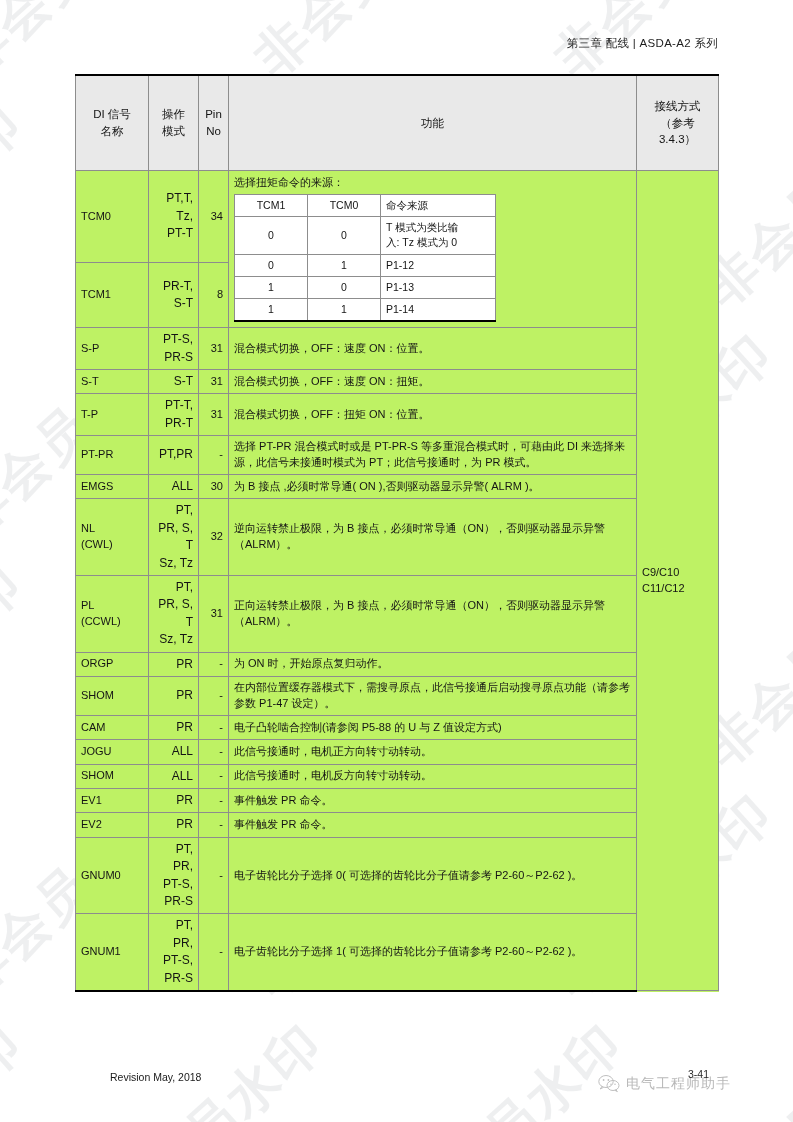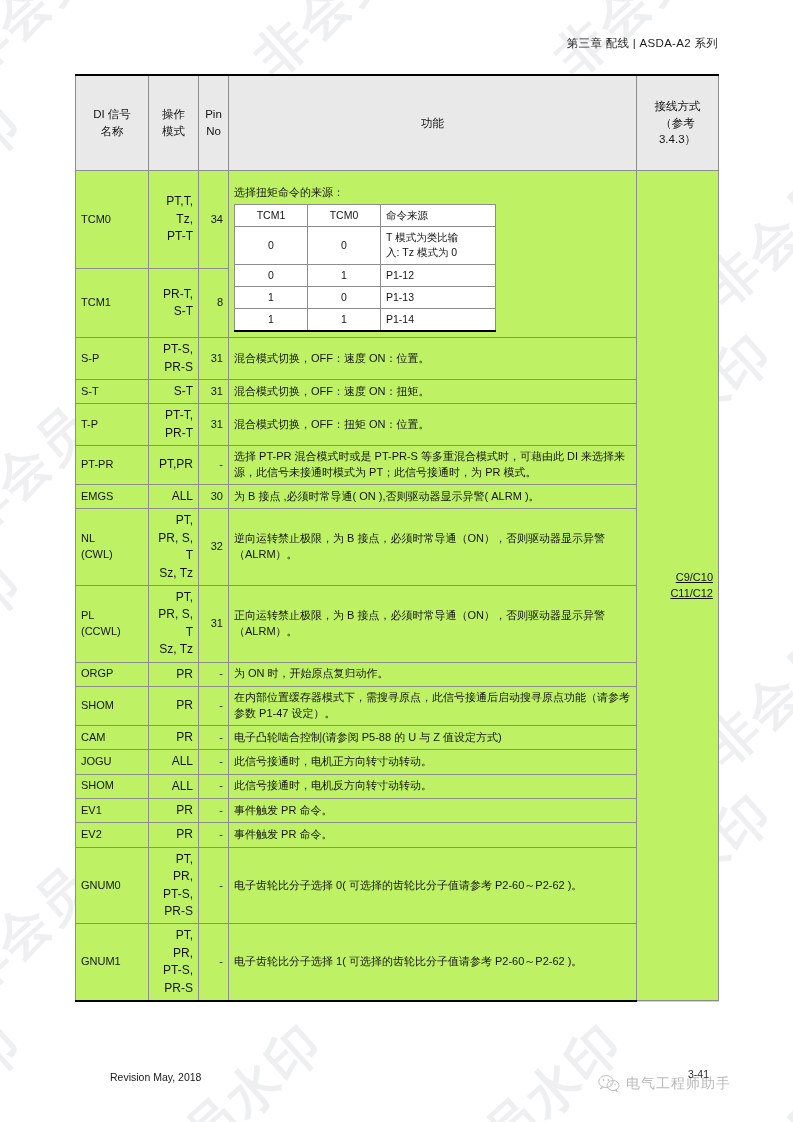--- a/index.html
+++ b/index.html
@@ -86,27 +86,27 @@
   .col-sig   { width: 73px; }
   .col-mode  { width: 50px; }
   .col-pin   { width: 30px; }
   .col-func  { width: 408px; }
   .col-wire  { width: 82px; }
 
   td.c-sig   { text-align: left;   padding-left: 7px; }
   td.c-mode  { text-align: right;   padding-left: 5px; font-size: 12px; line-height: 1.25; }
   td.c-pin   { text-align: right; }
   td.c-func  { text-align: left;   padding-left: 7px; }
-  td.c-wire  { text-align: right; vertical-align: middle; line-height: 1.5; text-decoration: underline; }
+  td.c-wire  { text-align: left; vertical-align: middle; line-height: 1.5; }
 
   .hdr-line { display: block; }
 
   
   .func-intro {
-    margin: 11px 0 3px 0;
+    margin: 1px 0 3px 0;
   }
   table.sub-table {
     border-collapse: collapse;
     table-layout: fixed;
     width: 228px;
     margin: 0 0 2px 0;
     font-size: 10.5px;
     background: #fff;
   }
   table.sub-table td {

